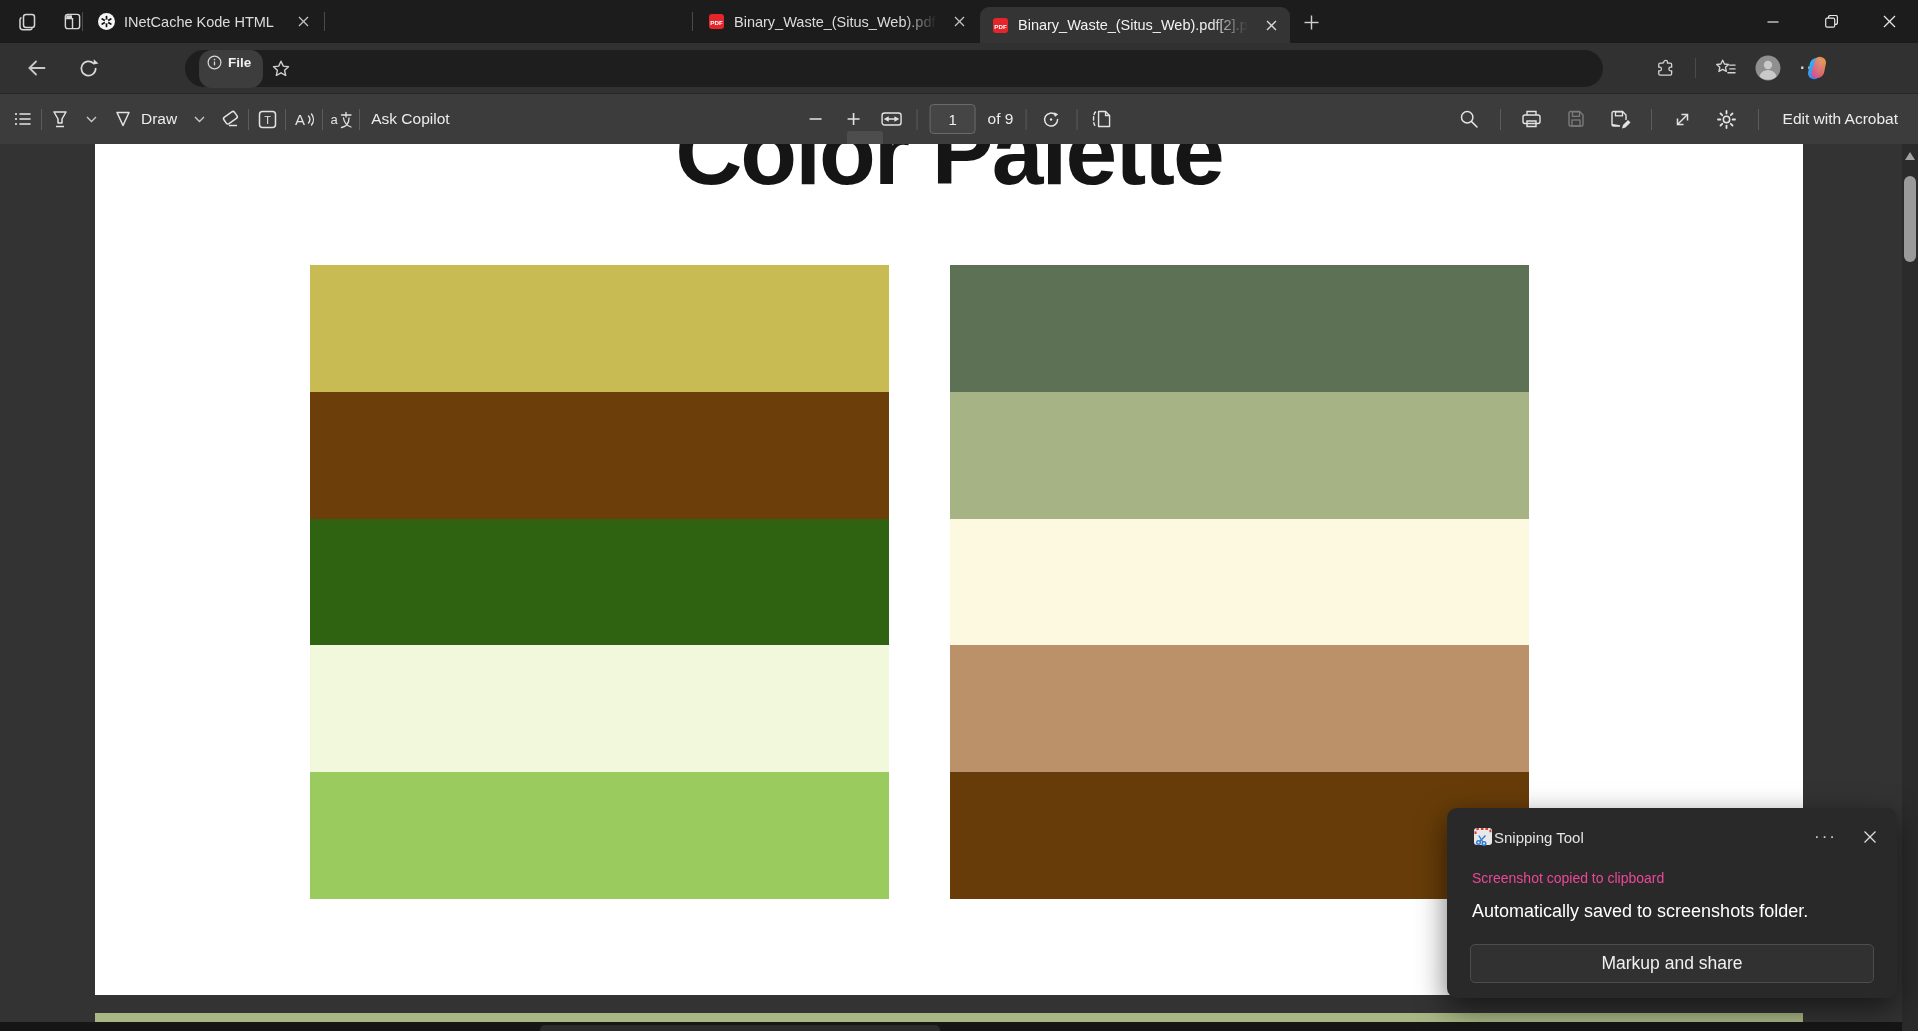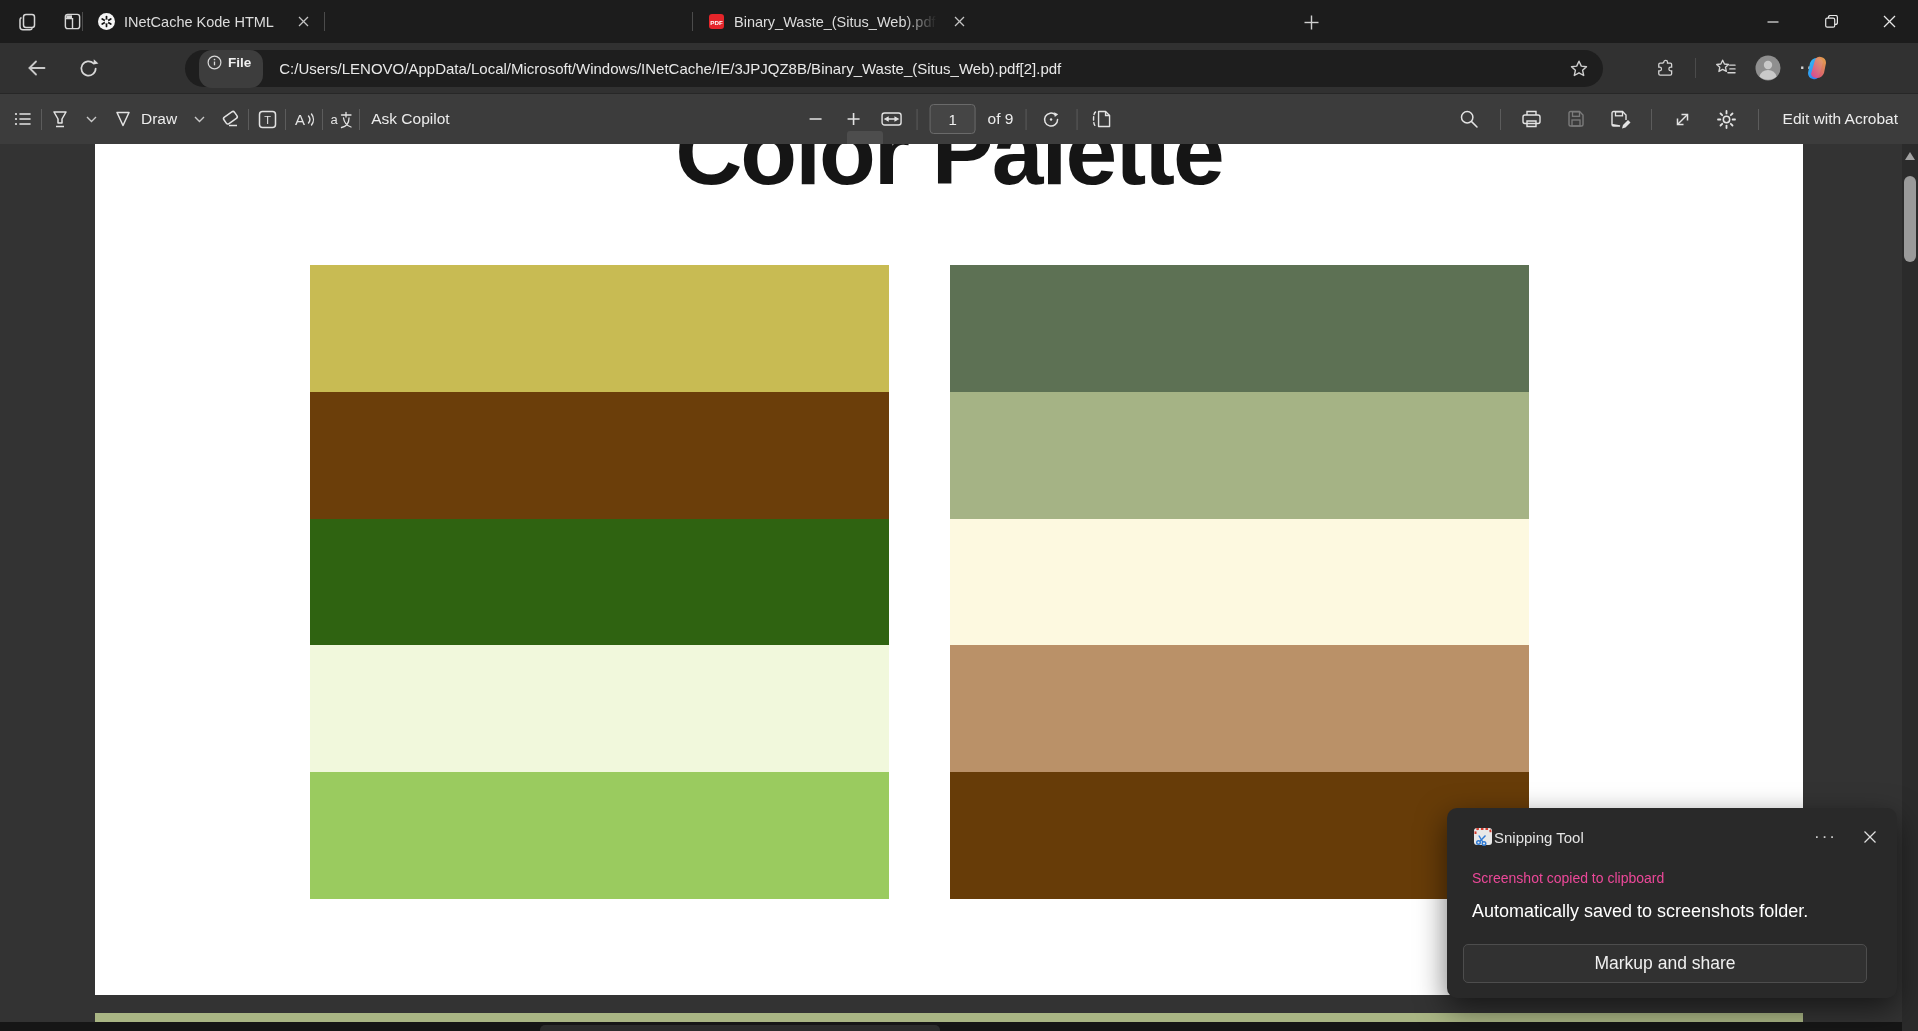--- a/index.html
+++ b/index.html
@@ -66,21 +66,21 @@
   .sb-thumb{position:absolute;left:2px;top:32px;width:12px;height:86px;background:#9a9a9a;border-radius:6px;}
 
   
   .toast{position:absolute;left:1447px;top:808px;width:450px;height:190px;background:#292929;border-radius:10px;
          box-shadow:0 10px 30px rgba(0,0,0,.55);z-index:50;}
   .toast-head{position:absolute;left:25px;top:18px;right:20px;display:flex;align-items:center;}
   .toast-app{font-size:15px;color:#e4e4e4;flex:1;}
   .toast-dots{color:#cfcfcf;font-size:17px;letter-spacing:2px;margin-right:26px;}
   .toast-msg{position:absolute;left:25px;top:62px;font-size:14px;color:#ec4899;}
   .toast-sub{position:absolute;left:25px;top:93px;font-size:18px;color:#ffffff;}
-  .toast-btn{position:absolute;left:16px;top:136px;width:404px;height:39px;background:#313131;border:1px solid #4d4d4d;
+  .toast-btn{position:absolute;left:23px;top:136px;width:404px;height:39px;background:#313131;border:1px solid #4d4d4d;
              border-radius:5px;display:flex;align-items:center;justify-content:center;font-size:17.5px;color:#f0f0f0;box-sizing:border-box;}
 </style>
 </head>
 <body>
 
 <div class="screen">
 
   <div class="tabstrip">
     <div class="strip-icons">
       <div class="strip-btn">
@@ -132,20 +132,35 @@
       <div class="tab-close">
         <svg width="11" height="11" viewBox="0 0 11 11">
             <g stroke="#c4c4c4" stroke-width="1.3">
               <line x1="1" y1="1" x2="10" y2="10"></line>
               <line x1="10" y1="1" x2="1" y2="10"></line>
             </g>
           </svg>
       </div>
     </div>
 
+    <div class="tab active" style="left:980px;width:310px;">
+      <svg class="favicon" viewBox="0 0 17 17">
+        <rect x="1" y="1" width="15" height="15" rx="3" fill="#e5252a"></rect>
+        <text x="8.5" y="11.5" font-family="Liberation Sans,sans-serif" font-size="6.2" font-weight="bold" fill="#fff" text-anchor="middle">PDF</text>
+      </svg>
+      <span class="tab-title fade">Binary_Waste_(Situs_Web).pdf[2].p</span>
+      <div class="tab-close">
+        <svg width="11" height="11" viewBox="0 0 11 11">
+            <g stroke="#d8d8d8" stroke-width="1.3">
+              <line x1="1" y1="1" x2="10" y2="10"></line>
+              <line x1="10" y1="1" x2="1" y2="10"></line>
+            </g>
+          </svg>
+      </div>
+    </div>
 
     <div class="newtab">
       <svg width="15" height="15" viewBox="0 0 15 15">
           <g stroke="#cfcfcf" stroke-width="1.4">
             <line x1="7.5" y1="0.5" x2="7.5" y2="14.5"></line>
             <line x1="0.5" y1="7.5" x2="14.5" y2="7.5"></line>
           </g>
         </svg>
     </div>
 
@@ -192,21 +207,20 @@
 
     <div class="urlpill">
       <div class="filebadge">
         <svg width="15" height="15" viewBox="0 0 16 16">
           <circle cx="8" cy="8" r="6.8" fill="none" stroke="#d8d8d8" stroke-width="1.3"></circle>
           <line x1="8" y1="7" x2="8" y2="11" stroke="#d8d8d8" stroke-width="1.4"></line>
             <circle cx="8" cy="4.8" r="0.9" fill="#d8d8d8"></circle>
         </svg>
         <span>File</span>
       </div>
-      <div class="urltext">C:/Users/LENOVO/AppData/Local/Microsoft/Windows/INetCache/IE/3JPJQZ8B/Binary_Waste_(Situs_Web).pdf[2].pdf</div>
       <div class="pill-star">
         <svg width="20" height="20" viewBox="0 0 20 20">
           <path d="M10 2.2 l2.3 4.9 5.2.6 -3.9 3.6 1.1 5.2 -4.7-2.7 -4.7 2.7 1.1-5.2 -3.9-3.6 5.2-.6 z" fill="none" stroke="#cfcfcf" stroke-width="1.4" stroke-linejoin="round"></path>
         </svg>
       </div>
     </div>
 
     <div class="addr-right">
       <div>
         <svg width="20" height="20" viewBox="0 0 20 20">

